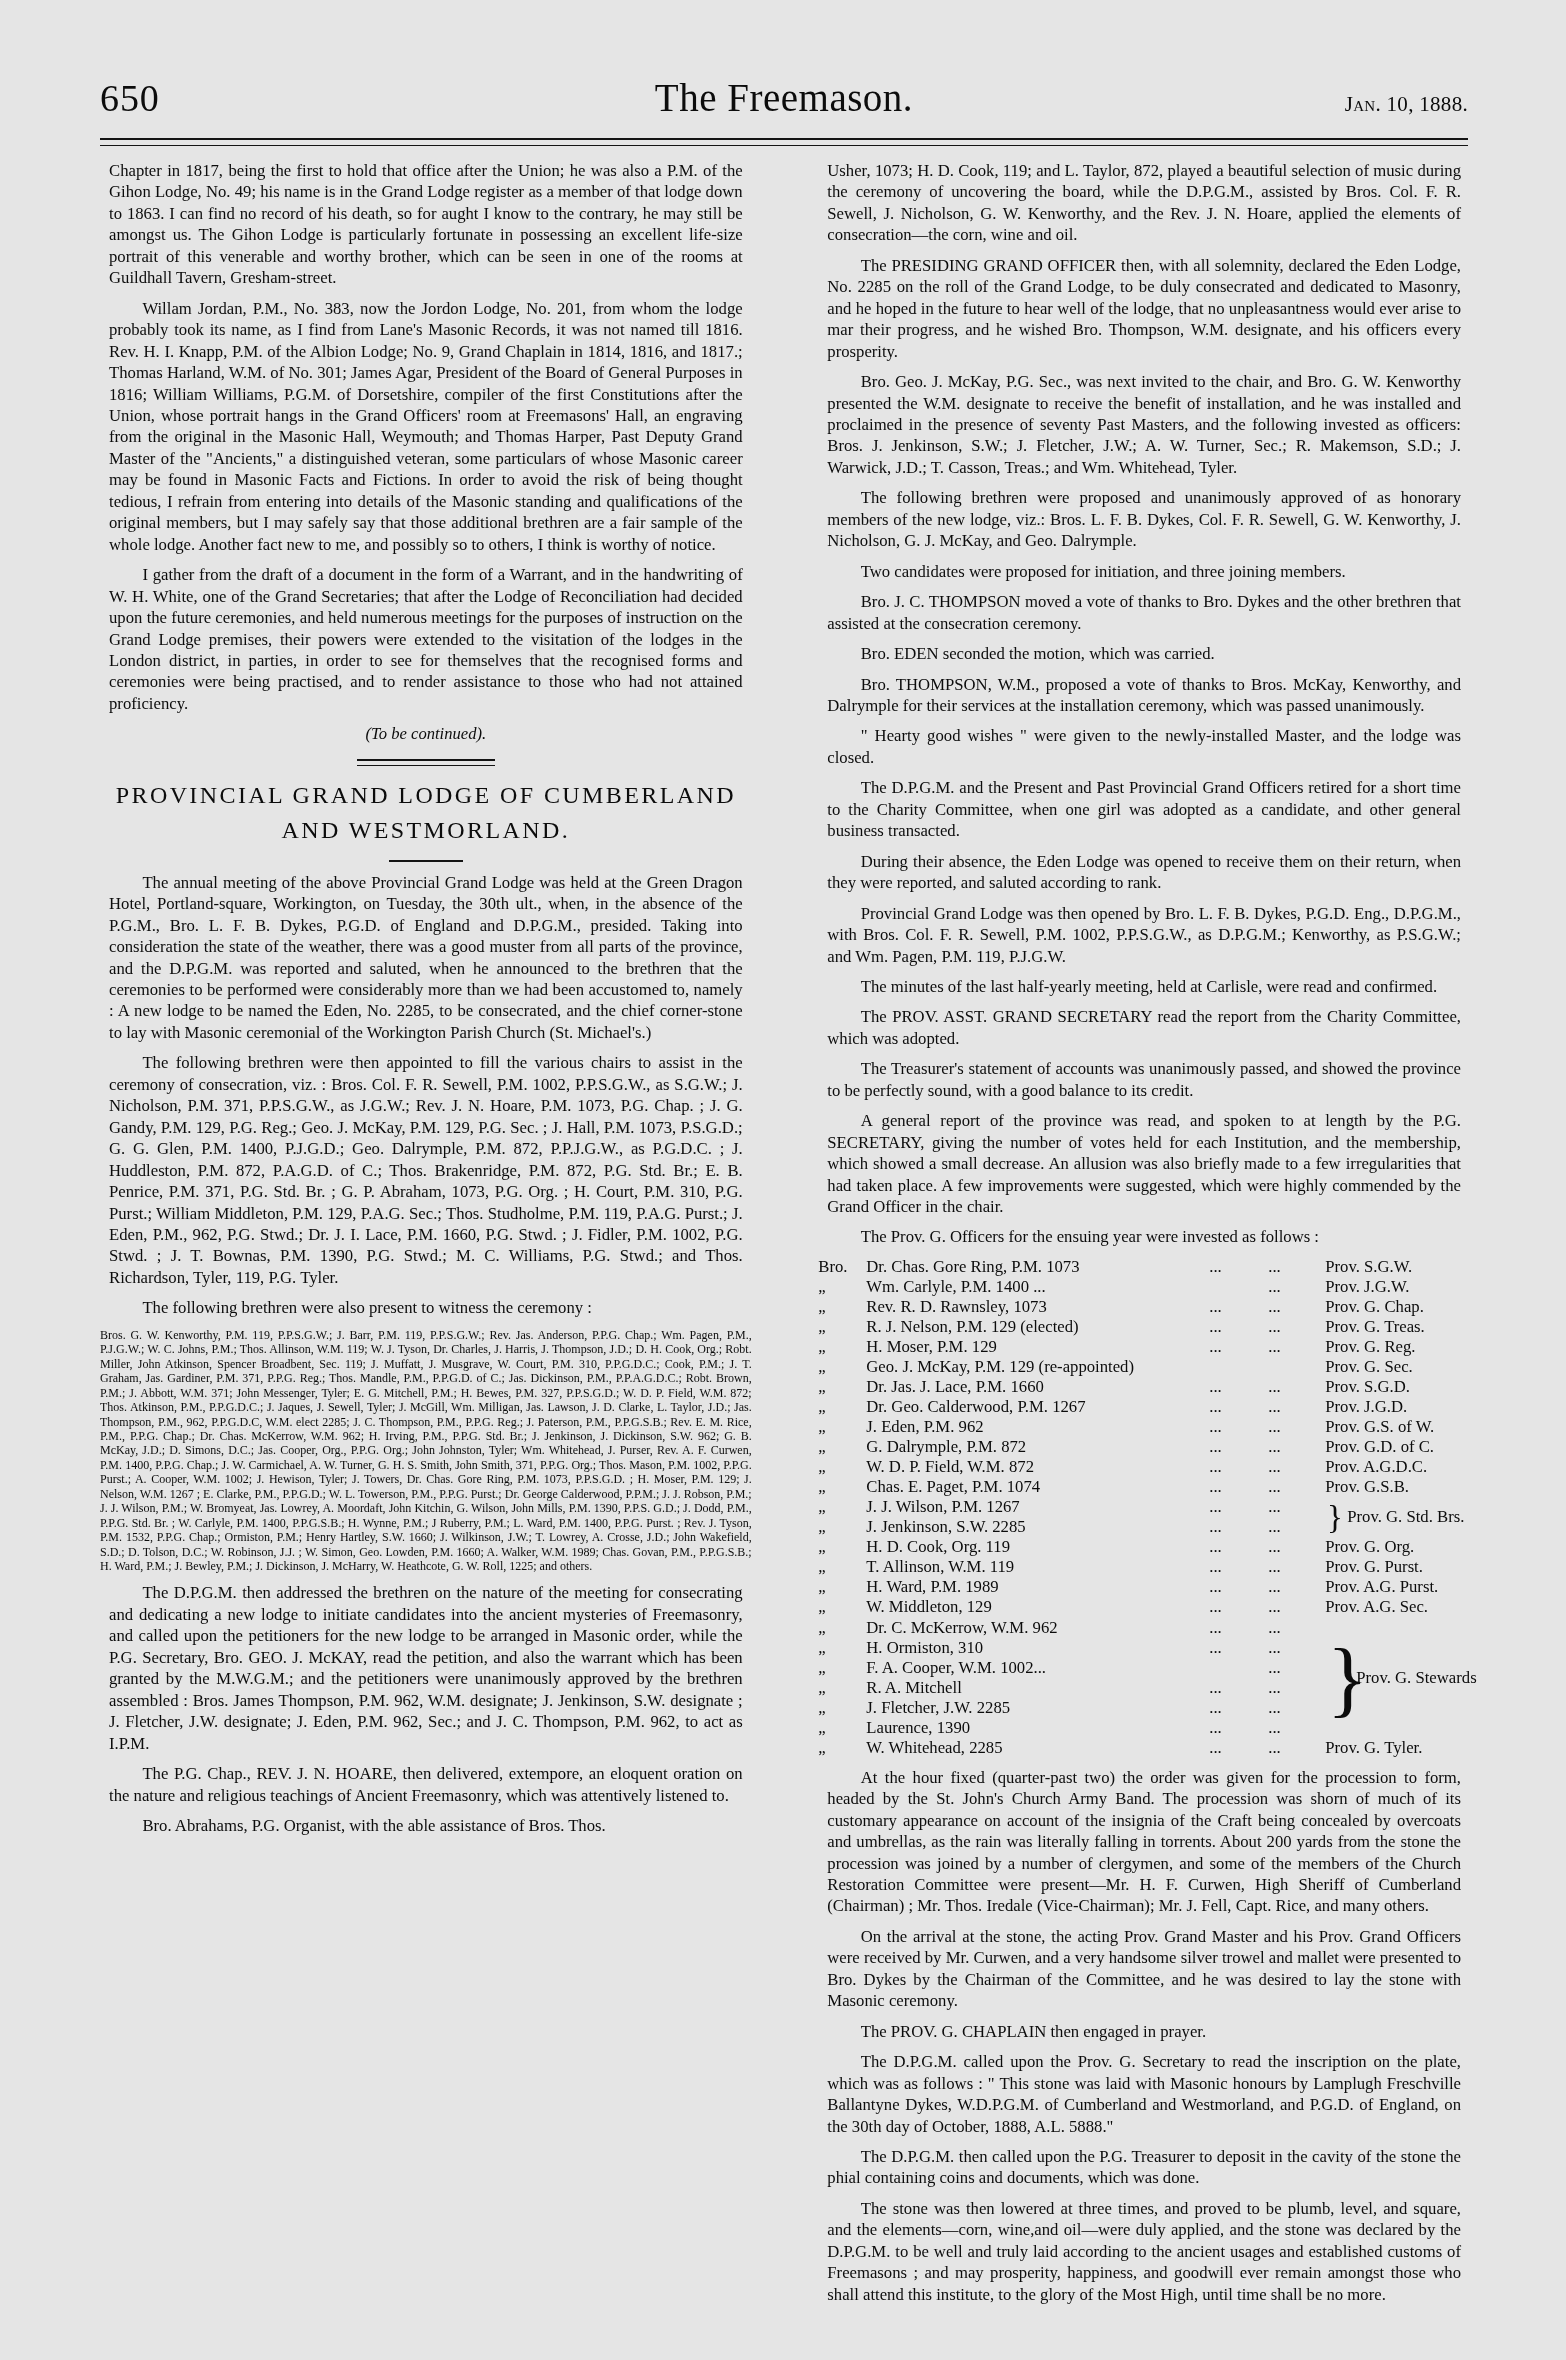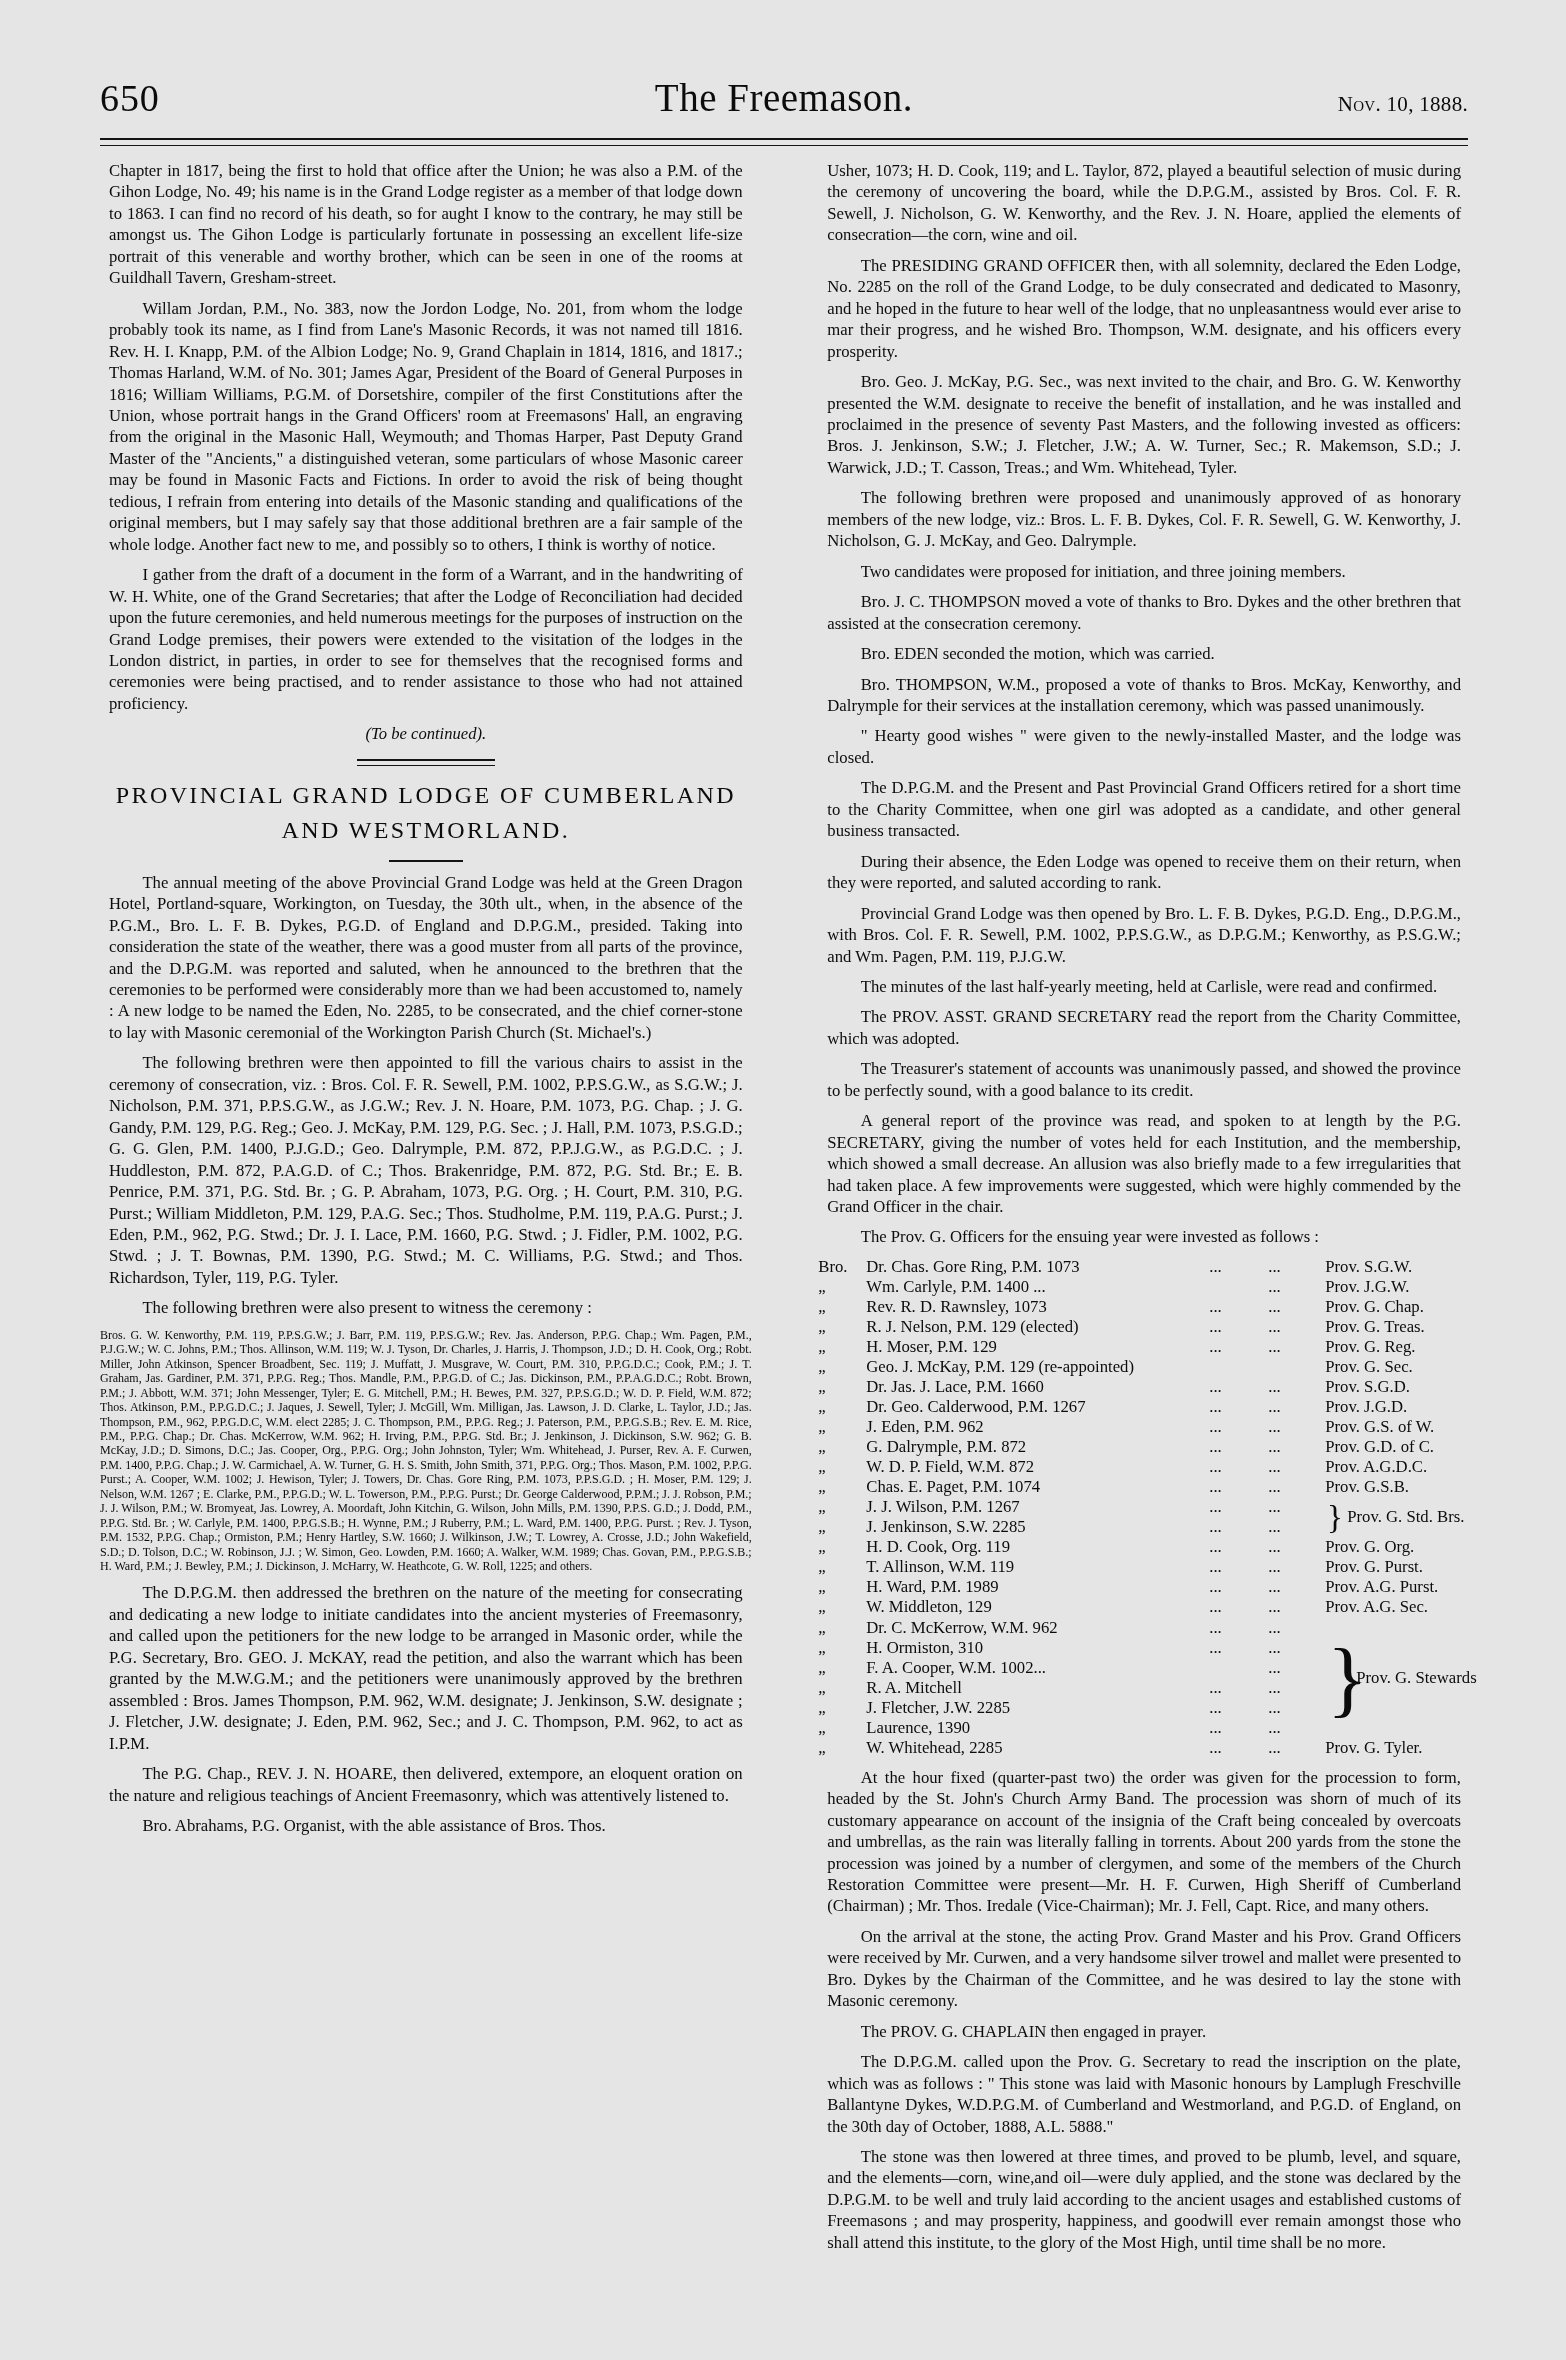--- a/index.html
+++ b/index.html
@@ -184,21 +184,21 @@
   td.rel { position: relative; }
 </style>
 </head>
 <body>
 
 <div class="page">
 
   <div class="masthead">
     <div class="folio">650</div>
     <div class="mast-title">The Freemason.</div>
-    <div class="mast-date">Nov. 10, 1888.</div>
+    <div class="mast-date">Jan. 10, 1888.</div>
   </div>
   <div class="mast-rule"></div>
 
   <div class="columns">
 
     <div class="col col-left">
 
       <p class="tx noind">Chapter in 1817, being the first to hold that office after the Union; he was also a P.M. of the Gihon Lodge, No. 49; his name is in the Grand Lodge register as a member of that lodge down to 1863. I can find no record of his death, so for aught I know to the contrary, he may still be amongst us. The Gihon Lodge is particularly fortunate in possessing an excellent life-size portrait of this venerable and worthy brother, which can be seen in one of the rooms at Guildhall Tavern, Gresham-street.</p>
       <p class="tx">Willam Jordan, P.M., No. 383, now the Jordon Lodge, No. 201, from whom the lodge probably took its name, as I find from Lane's Masonic Records, it was not named till 1816. Rev. H. I. Knapp, P.M. of the Albion Lodge; No. 9, Grand Chaplain in 1814, 1816, and 1817.; Thomas Harland, W.M. of No. 301; James Agar, President of the Board of General Purposes in 1816; William Williams, P.G.M. of Dorsetshire, compiler of the first Constitutions after the Union, whose portrait hangs in the Grand Officers' room at Freemasons' Hall, an engraving from the original in the Masonic Hall, Weymouth; and Thomas Harper, Past Deputy Grand Master of the "Ancients," a distinguished veteran, some particulars of whose Masonic career may be found in Masonic Facts and Fictions. In order to avoid the risk of being thought tedious, I refrain from entering into details of the Masonic standing and qualifications of the original members, but I may safely say that those additional brethren are a fair sample of the whole lodge. Another fact new to me, and possibly so to others, I think is worthy of notice.</p>
       <p class="tx">I gather from the draft of a document in the form of a Warrant, and in the handwriting of W. H. White, one of the Grand Secretaries; that after the Lodge of Reconciliation had decided upon the future ceremonies, and held numerous meetings for the purposes of instruction on the Grand Lodge premises, their powers were extended to the visitation of the lodges in the London district, in parties, in order to see for themselves that the recognised forms and ceremonies were being practised, and to render assistance to those who had not attained proficiency.</p>
@@ -445,19 +445,20 @@
             <td class="oc-off">Prov. G. Tyler.</td>
           </tr>
 
         </tbody>
       </table>
 
       <p class="tx">At the hour fixed (quarter-past two) the order was given for the procession to form, headed by the St. John's Church Army Band. The procession was shorn of much of its customary appearance on account of the insignia of the Craft being concealed by overcoats and umbrellas, as the rain was literally falling in torrents. About 200 yards from the stone the procession was joined by a number of clergymen, and some of the members of the Church Restoration Committee were present—Mr. H. F. Curwen, High Sheriff of Cumberland (Chairman) ; Mr. Thos. Iredale (Vice-Chairman); Mr. J. Fell, Capt. Rice, and many others.</p>
       <p class="tx">On the arrival at the stone, the acting Prov. Grand Master and his Prov. Grand Officers were received by Mr. Curwen, and a very handsome silver trowel and mallet were presented to Bro. Dykes by the Chairman of the Committee, and he was desired to lay the stone with Masonic ceremony.</p>
       <p class="tx">The PROV. G. CHAPLAIN then engaged in prayer.</p>
       <p class="tx">The D.P.G.M. called upon the Prov. G. Secretary to read the inscription on the plate, which was as follows : " This stone was laid with Masonic honours by Lamplugh Freschville Ballantyne Dykes, W.D.P.G.M. of Cumberland and Westmorland, and P.G.D. of England, on the 30th day of October, 1888, A.L. 5888."</p>
+      <p class="tx">The D.P.G.M. then called upon the P.G. Treasurer to deposit in the cavity of the stone the phial containing coins and documents, which was done.</p>
       <p class="tx">The stone was then lowered at three times, and proved to be plumb, level, and square, and the elements—corn, wine,and oil—were duly applied, and the stone was declared by the D.P.G.M. to be well and truly laid according to the ancient usages and established customs of Freemasons ; and may prosperity, happiness, and goodwill ever remain amongst those who shall attend this institute, to the glory of the Most High, until time shall be no more.</p>
 
     </div>
   </div>
 
 </div>
 
 
 </body></html>

